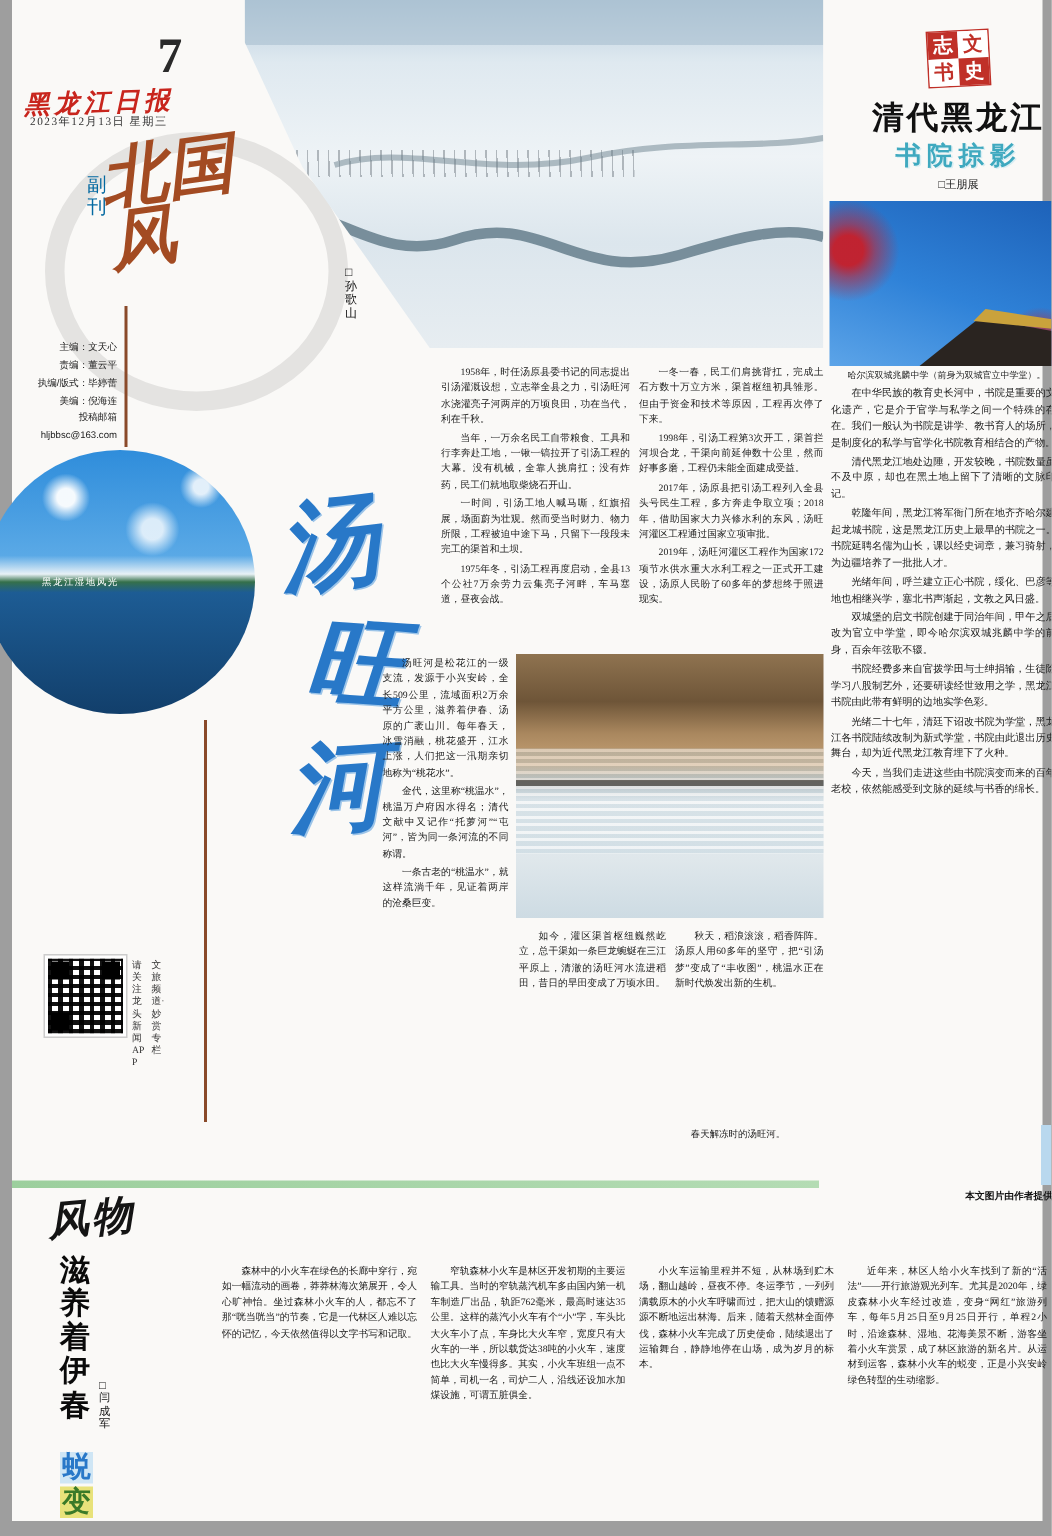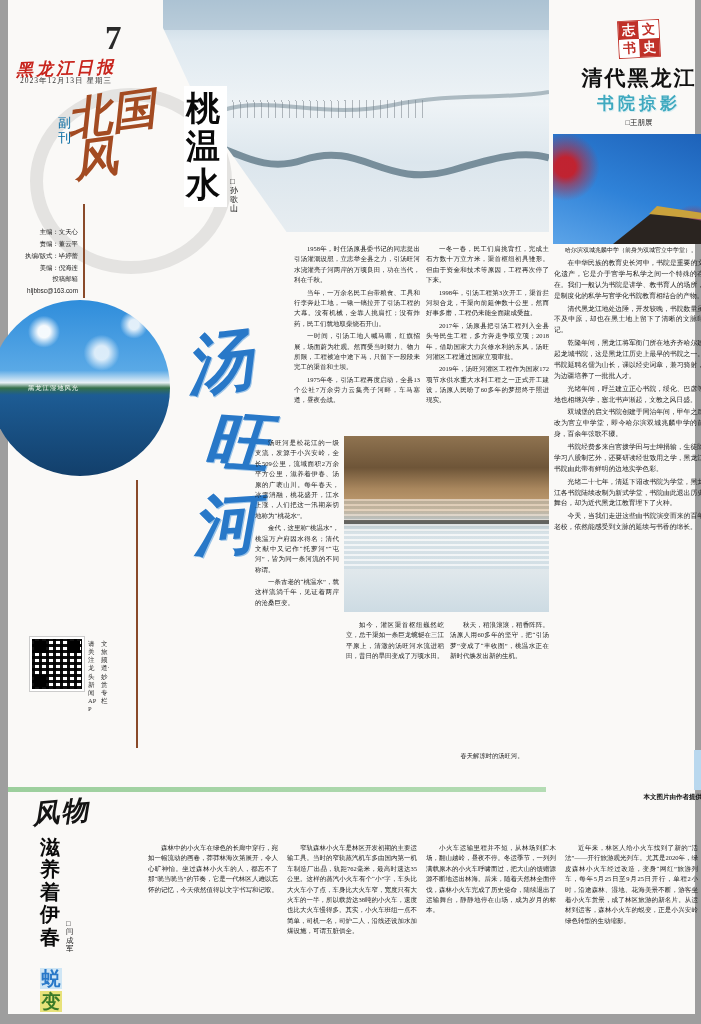--- a/index.html
+++ b/index.html
@@ -128,21 +128,20 @@
     <div class="abs qrtext" style="left:93px;top:640px;">文旅频道·妙赏专栏</div>
 
     <div class="abs" id="topphoto">
       <svg width="386" height="232">
         <path d="M0,150 C50,120 80,180 140,160 C200,140 220,190 290,170 C330,158 360,150 386,158" fill="none" stroke="#55707f" stroke-width="7" opacity="0.75"></path>
         <path d="M60,110 C110,95 160,120 230,105 C290,92 340,100 386,92" fill="none" stroke="#6c828e" stroke-width="4" opacity="0.5"></path>
         <rect x="0" y="0" width="386" height="30" fill="#9fb8ca" opacity="0.5"></rect>
       </svg>
     </div>
 
-    <div class="abs" id="kicker"><span class="vstack">桃温水</span></div>
     <span class="bigblue" style="left:178px;top:318px;transform:rotate(-7deg);">汤</span>
     <span class="bigblue" style="left:196px;top:398px;transform:rotate(4deg);">旺</span>
     <span class="bigblue" style="left:184px;top:480px;transform:rotate(-4deg);">河</span>
     <div class="abs" id="mainbyline"><span class="vstack">□孙歌山</span></div>
 
     <div class="col" style="left:286px;top:244px;width:126px;height:188px;">
         <p class="para">1958年，时任汤原县委书记的同志提出引汤灌溉设想，立志举全县之力，引汤旺河水浇灌亮子河两岸的万顷良田，功在当代，利在千秋。</p>
         <p class="para">当年，一万余名民工自带粮食、工具和行李奔赴工地，一锹一镐拉开了引汤工程的大幕。没有机械，全靠人挑肩扛；没有炸药，民工们就地取柴烧石开山。</p>
         <p class="para">一时间，引汤工地人喊马嘶，红旗招展，场面蔚为壮观。然而受当时财力、物力所限，工程被迫中途下马，只留下一段段未完工的渠首和土坝。</p>
         <p class="para">1975年冬，引汤工程再度启动，全县13个公社7万余劳力云集亮子河畔，车马塞道，昼夜会战。</p>

